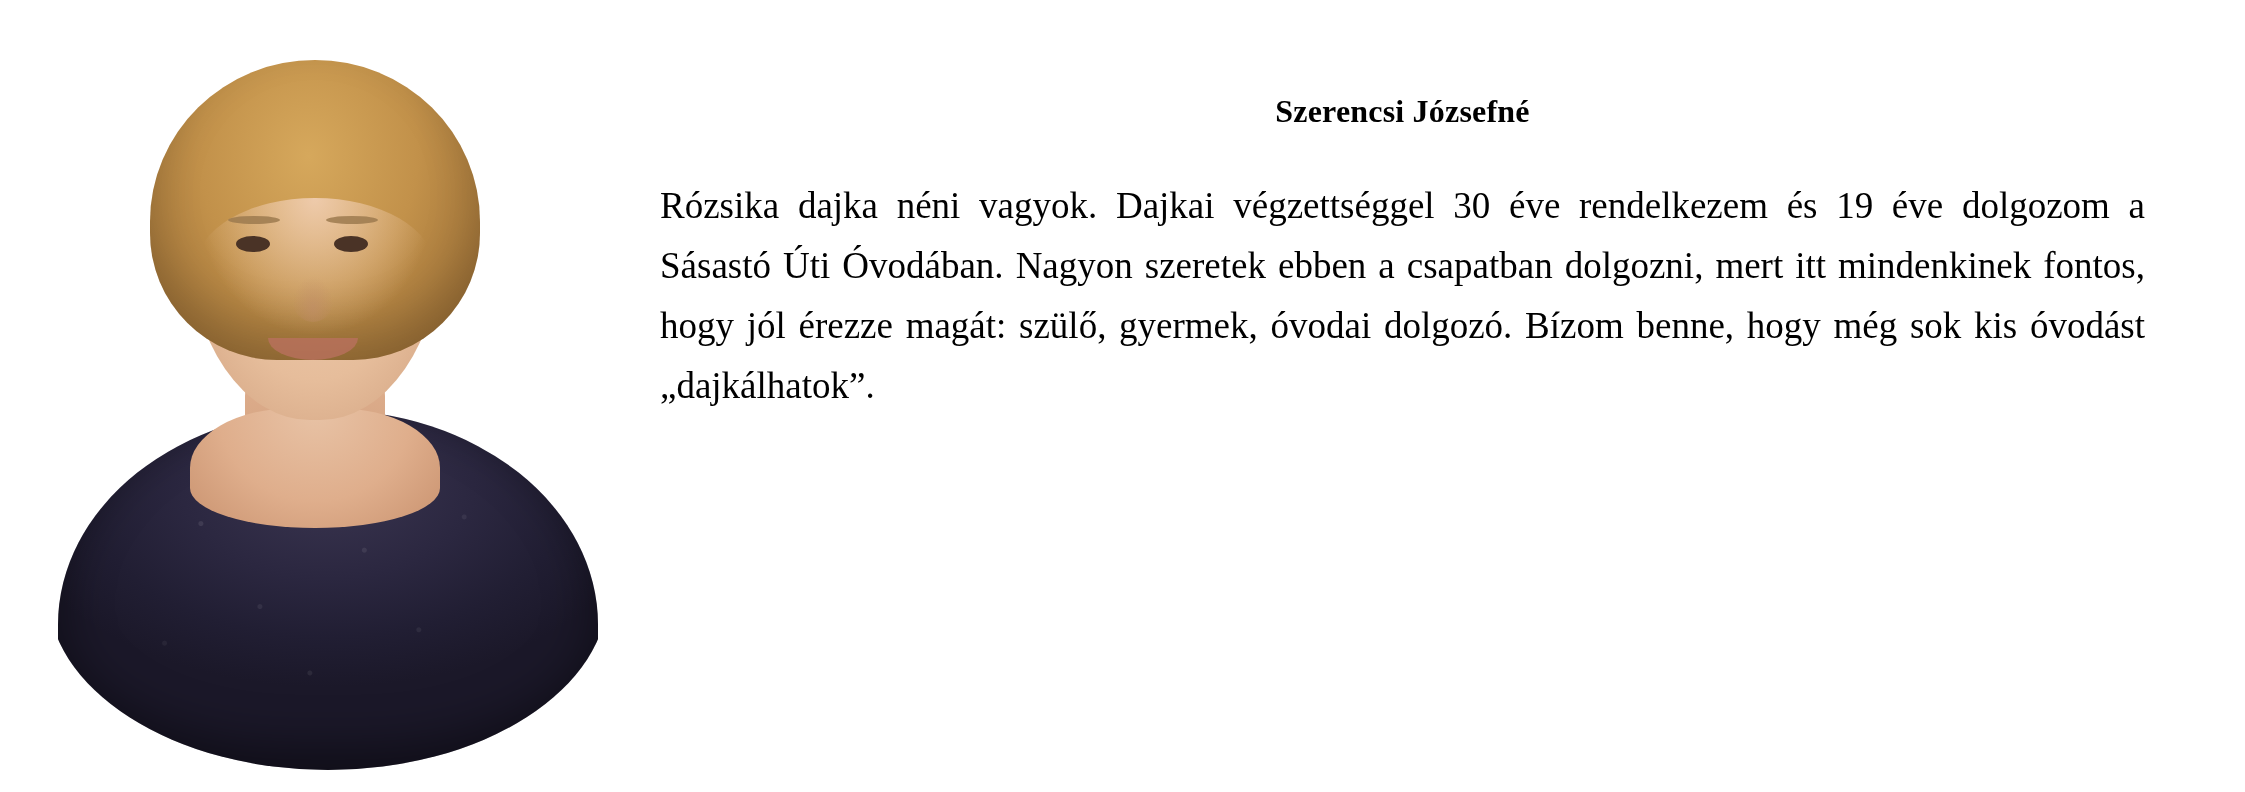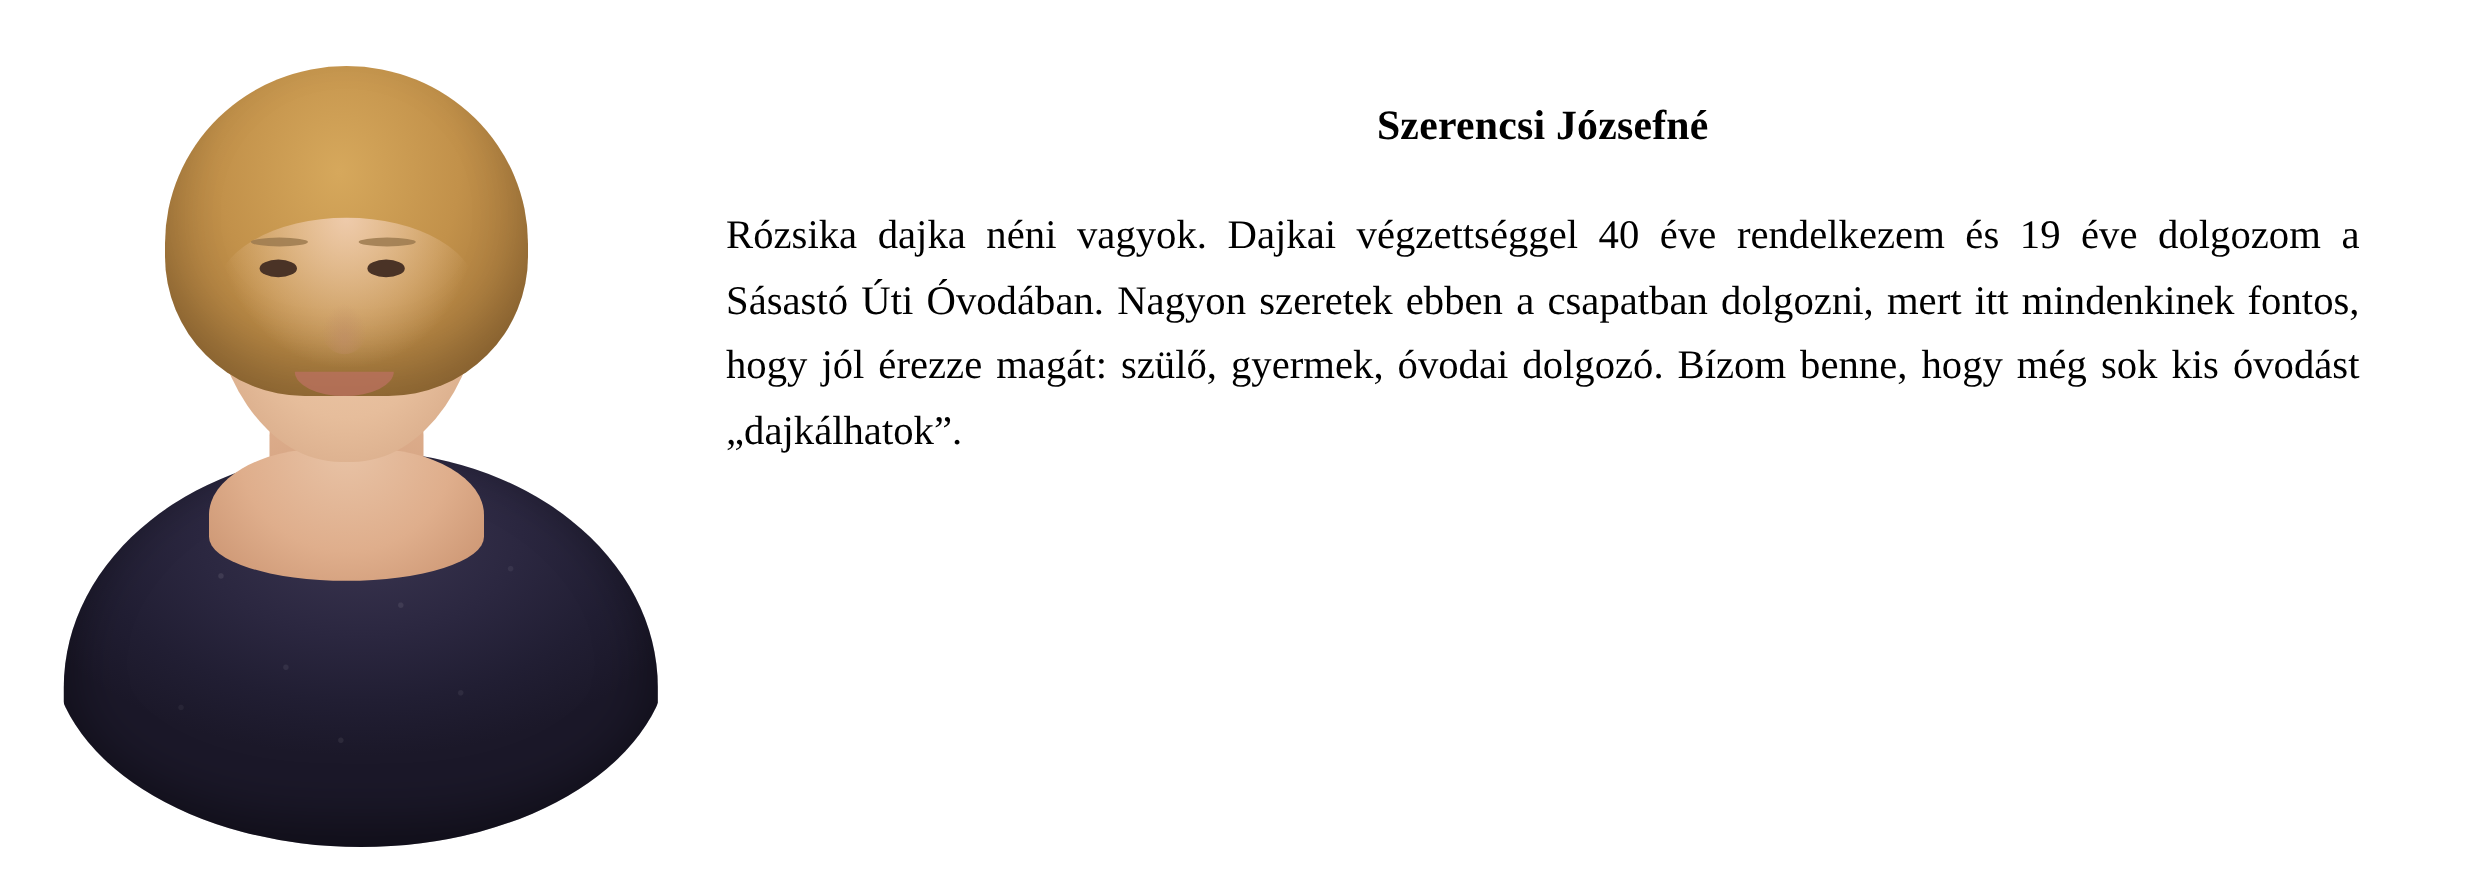--- a/index.html
+++ b/index.html
@@ -159,21 +159,21 @@
 
   
   .text-block {
     flex: 1 1 auto;
     padding: 0 100px 0 20px;
     box-sizing: border-box;
   }
   .name-heading {
     text-align: center;
     font-weight: bold;
-    font-size: 38px;
+    font-size: 32px;
     line-height: 1.2;
     margin: 92px 0 0 0;
     letter-spacing: .2px;
   }
   .bio-paragraph {
     margin: 46px 0 0 0;
     font-size: 37px;
     line-height: 1.62;
     text-align: justify;
     text-justify: inter-word;
@@ -196,16 +196,16 @@
       <div class="ph-brow right"></div>
       <div class="ph-eye left"></div>
       <div class="ph-eye right"></div>
       <div class="ph-nose"></div>
       <div class="ph-mouth"></div>
     </div>
   </div>
 
   <div class="text-block">
     <h1 class="name-heading">Szerencsi Józsefné</h1>
-    <p class="bio-paragraph">Rózsika dajka néni vagyok. Dajkai végzettséggel 40 éve rendelkezem és 19 éve dolgozom a Sásastó Úti Óvodában. Nagyon szeretek ebben a csapatban dolgozni, mert itt mindenkinek fontos, hogy jól érezze magát: szülő, gyermek, óvodai dolgozó. Bízom benne, hogy még sok kis óvodást „dajkálhatok”.</p>
+    <p class="bio-paragraph">Rózsika dajka néni vagyok. Dajkai végzettséggel 30 éve rendelkezem és 19 éve dolgozom a Sásastó Úti Óvodában. Nagyon szeretek ebben a csapatban dolgozni, mert itt mindenkinek fontos, hogy jól érezze magát: szülő, gyermek, óvodai dolgozó. Bízom benne, hogy még sok kis óvodást „dajkálhatok”.</p>
   </div>
 
 </div>
 
 </body></html>

